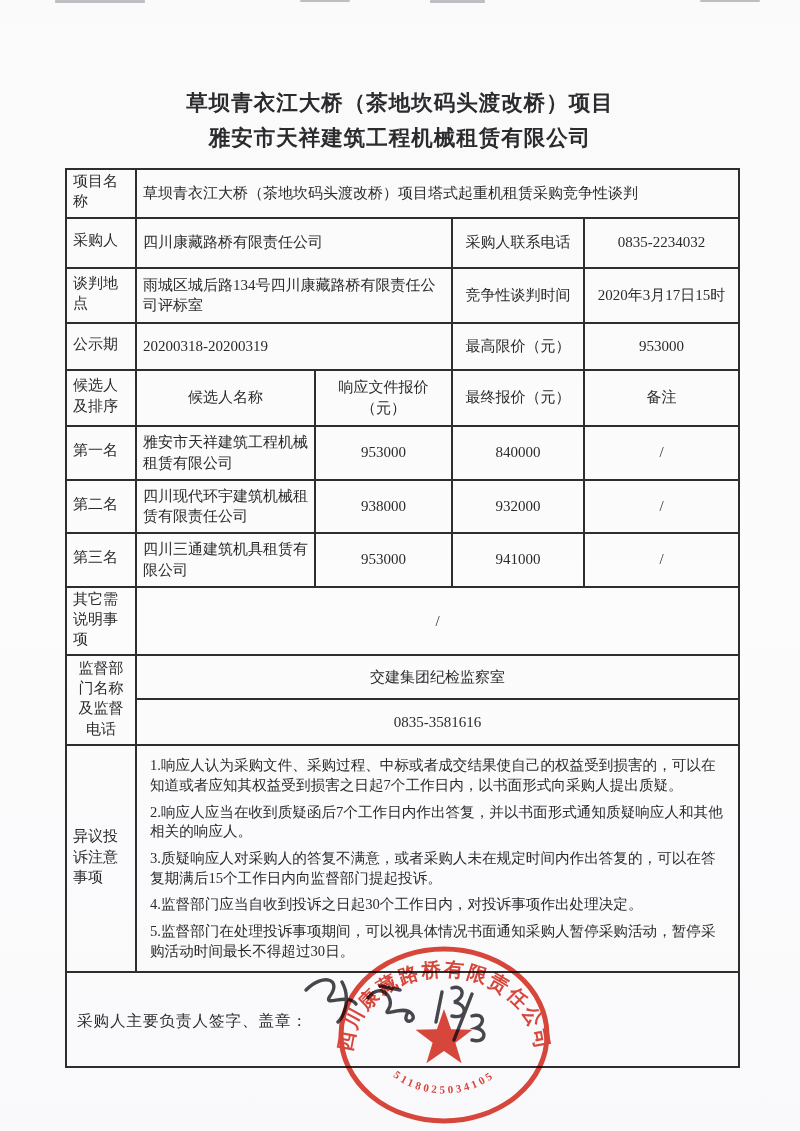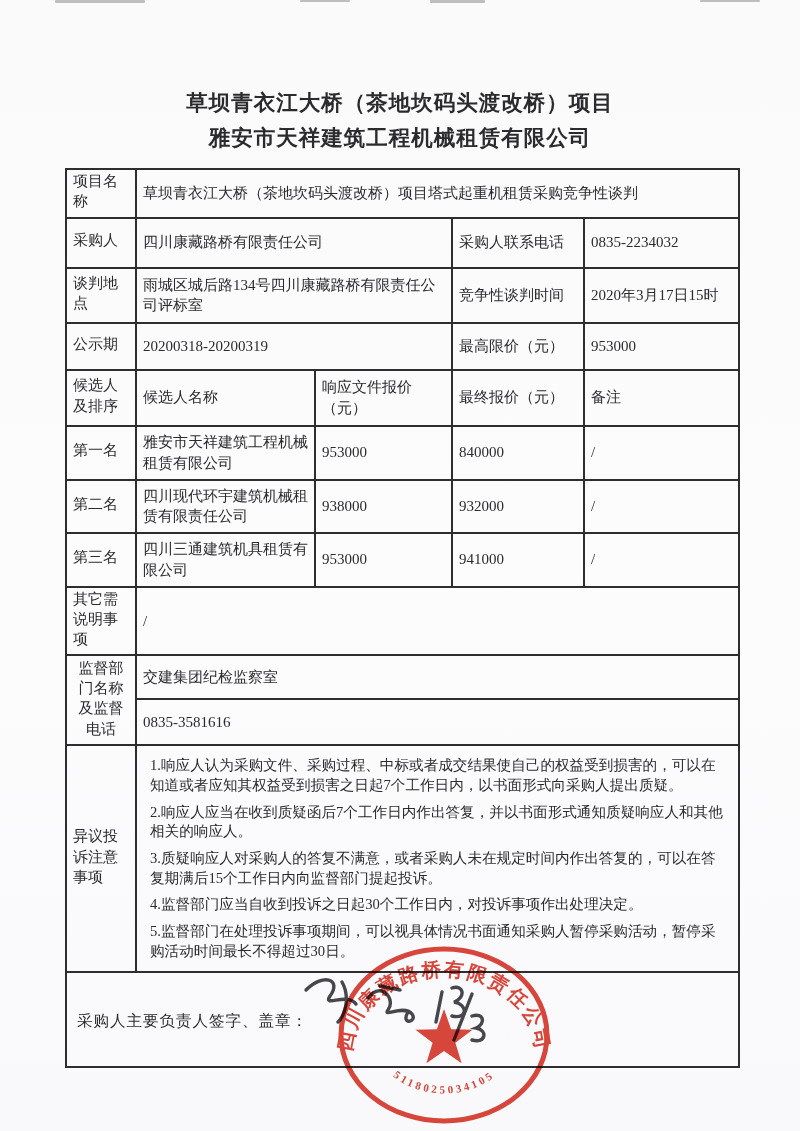--- a/index.html
+++ b/index.html
@@ -47,21 +47,21 @@
     color: #2b2b2e;
   }
   table.main td {
     border: 2px solid #2e2e30;
     padding: 3px 6px;
     vertical-align: middle;
     line-height: 1.35;
     word-break: break-all;
   }
   td.lbl { text-align: left; font-family: Liberation Mono, monospace; }
-  td.ctr { }
+  td.ctr { text-align: center; }
   td.val-left { text-align: left; padding-left: 8px; }
   td.notes-cell {
     padding: 6px 10px 6px 8px;
     font-size: 14.6px;
     line-height: 1.52;
     vertical-align: top;
   }
   .notes-cell p { margin: 7px; }
   .sig-cell { position: relative; vertical-align: middle; }
   .sig-label {

